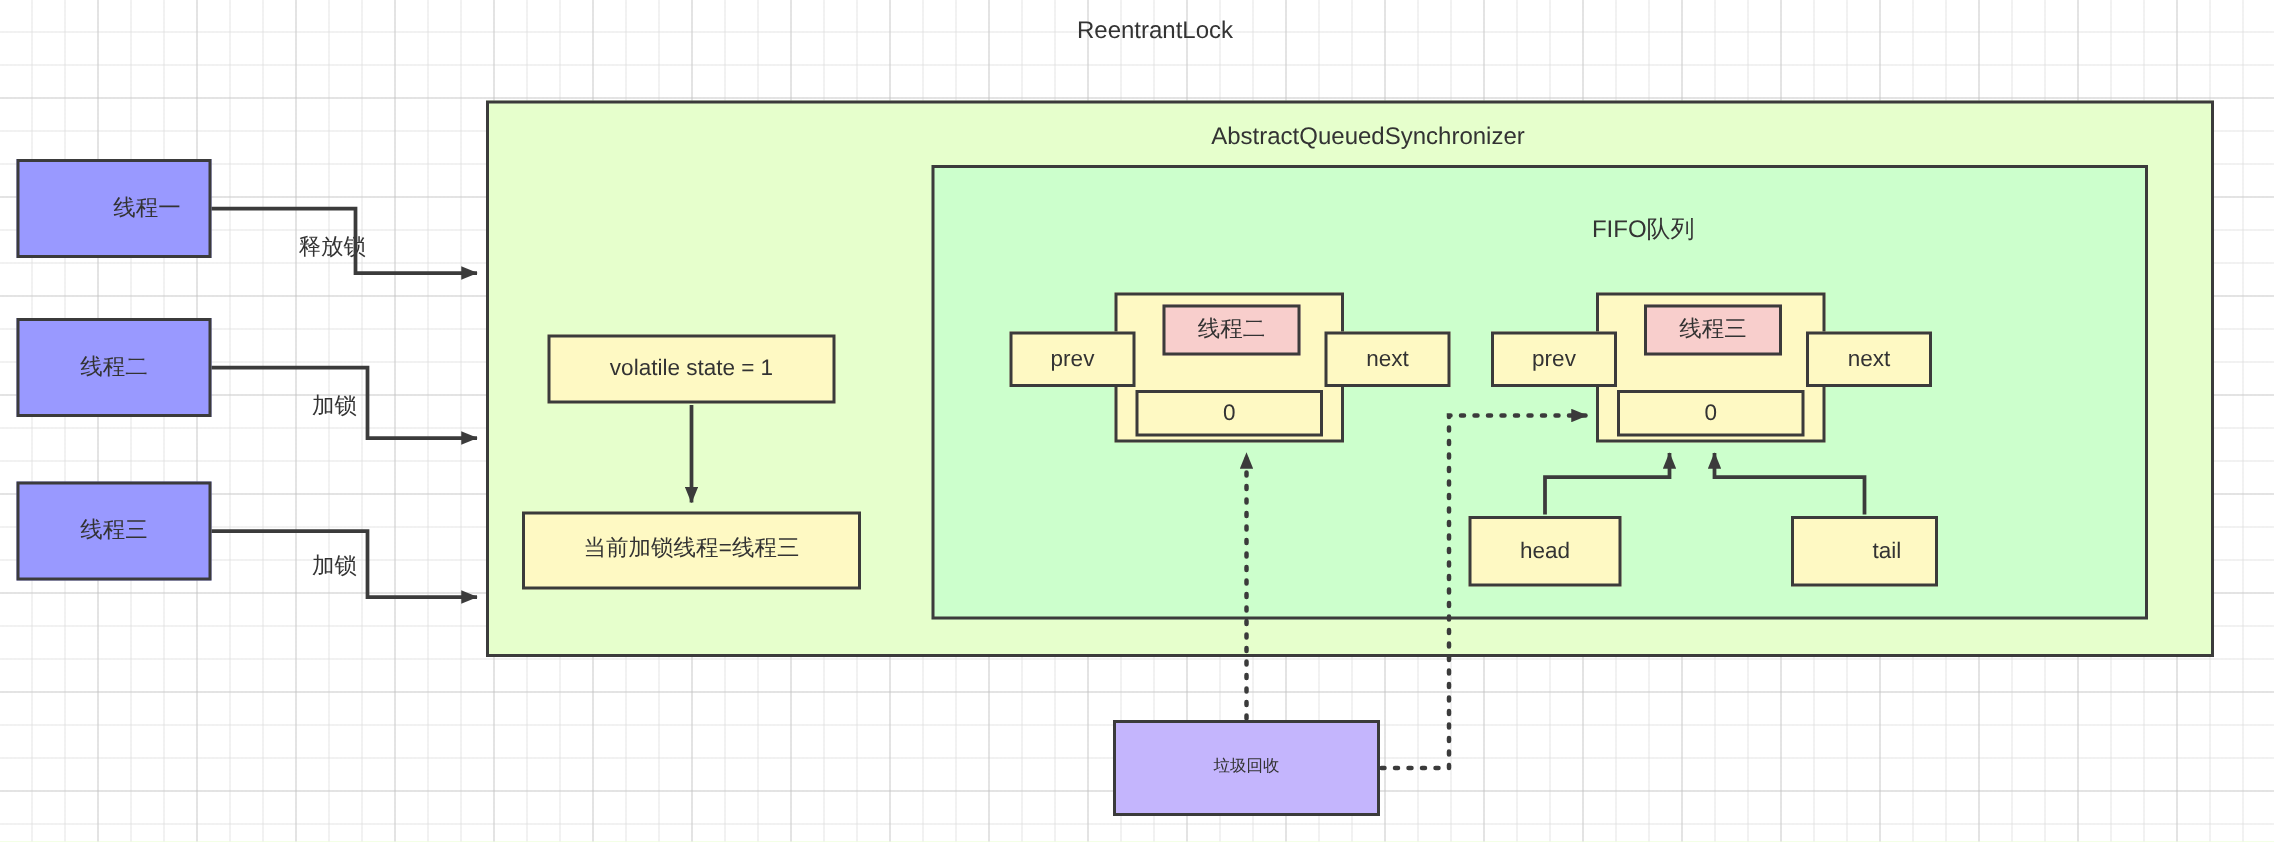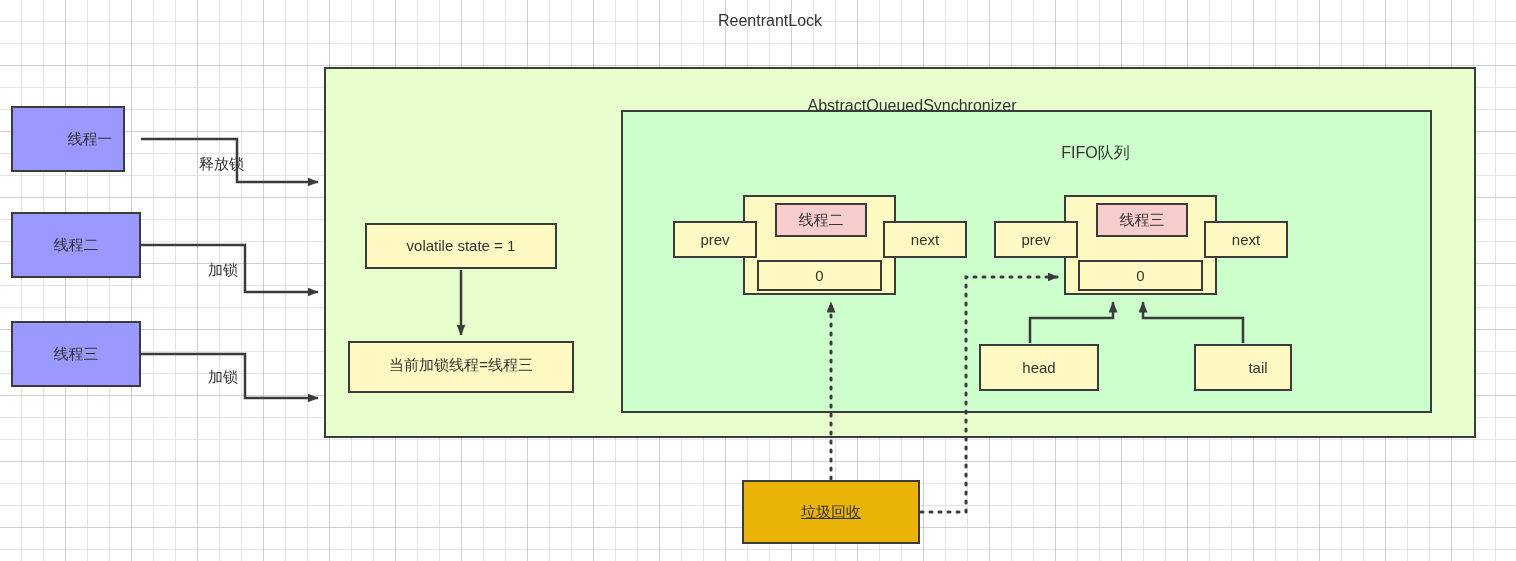--- a/index.html
+++ b/index.html
@@ -24,38 +24,38 @@
     text-align:center;color:#333333;line-height:1.2;
   }
   .lbl{position:absolute;color:#333333;white-space:nowrap;}
   svg.lines{position:absolute;left:0;top:0;width:1516px;height:561px;overflow:visible;}
 
   .thread-box{background:#9999FF;font-size:15px;}
   .aqs-box{background:#E6FFCC;}
   .fifo-box{background:#CCFFCC;}
   .blue-box{background:#fef9c3;font-size:15px;}
   .pink-box{background:#F8CECC;font-size:15px;}
-  .yellow-box{background:#eab308;font-size:15px;text-decoration:underline;}
+  .yellow-box{background:#c4b5fd;font-size:11px;}
   .title-txt{font-size:16px;color:#333333;padding-left:12px;}
   .conn-lbl{font-size:15px;color:#333333;}
 </style>
 </head>
 <body>
 
 <div id="stage">
 
   <div class="lbl title-txt" style="left:0;top:12px;width:1516px;text-align:center;">ReentrantLock</div>
 
   <div class="box aqs-box" style="left:324px;top:67px;width:1152px;height:371px;"></div>
-  <div class="lbl title-txt" style="left:324px;top:97px;width:1152px;text-align:center;">AbstractQueuedSynchronizer</div>
+  <div class="lbl title-txt" style="left:324px;top:83px;width:1152px;text-align:center;">AbstractQueuedSynchronizer</div>
 
   <div class="box fifo-box" style="left:621px;top:110px;width:811px;height:303px;"></div>
   <div class="lbl title-txt" style="left:621px;top:143px;width:925px;text-align:center;">FIFO队列</div>
 
-  <div class="box thread-box" style="left:11px;top:106px;width:114px;height:66px;padding-left:44px;">
+  <div class="box thread-box" style="left:11px;top:106px;width:130px;height:66px;padding-left:44px;">
     <span>线程一</span>
   </div>
   <div class="box thread-box" style="left:11px;top:212px;width:130px;height:66px;">
     <span>线程二</span>
   </div>
   <div class="box thread-box" style="left:11px;top:321px;width:130px;height:66px;">
     <span>线程三</span>
   </div>
 
   <div class="lbl conn-lbl" style="left:199px;top:155px;">释放锁</div>
@@ -90,21 +90,21 @@
   <div class="box blue-box" style="left:1204px;top:221px;width:84px;height:37px;">
     <span>next</span>
   </div>
   <div class="box pink-box" style="left:1096px;top:203px;width:92px;height:34px;">
     <span>线程三</span>
   </div>
   <div class="box blue-box" style="left:1078px;top:260px;width:125px;height:31px;">
     <span>0</span>
   </div>
 
-  <div class="box blue-box" style="left:979px;top:344px;width:120px;height:47px;">
+  <div class="box blue-box" style="left:979px;top:344px;width:102px;height:47px;">
     <span>head</span>
   </div>
   <div class="box blue-box" style="left:1194px;top:344px;width:98px;height:47px;padding-left:30px;">
     <span>tail</span>
   </div>
 
   <div class="box yellow-box" style="left:742px;top:480px;width:178px;height:64px;">
     <span>垃圾回收</span>
   </div>
 

